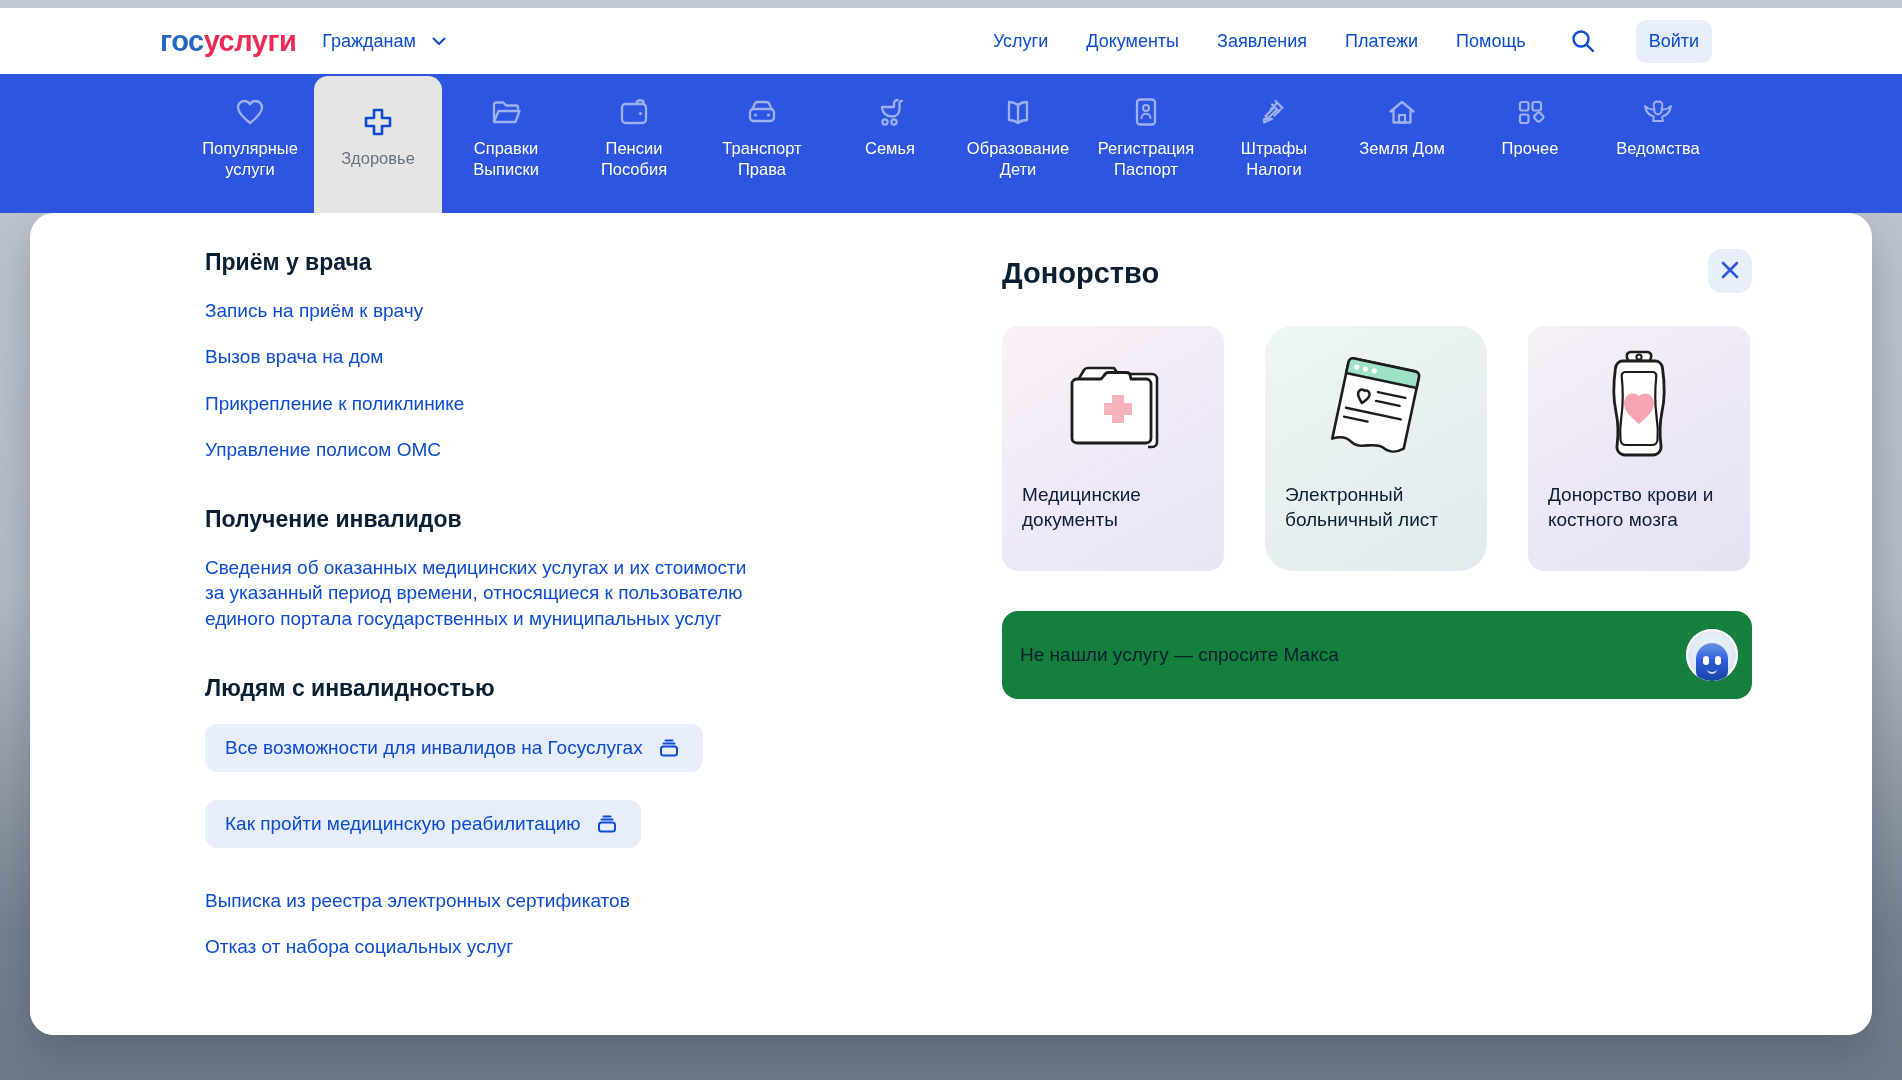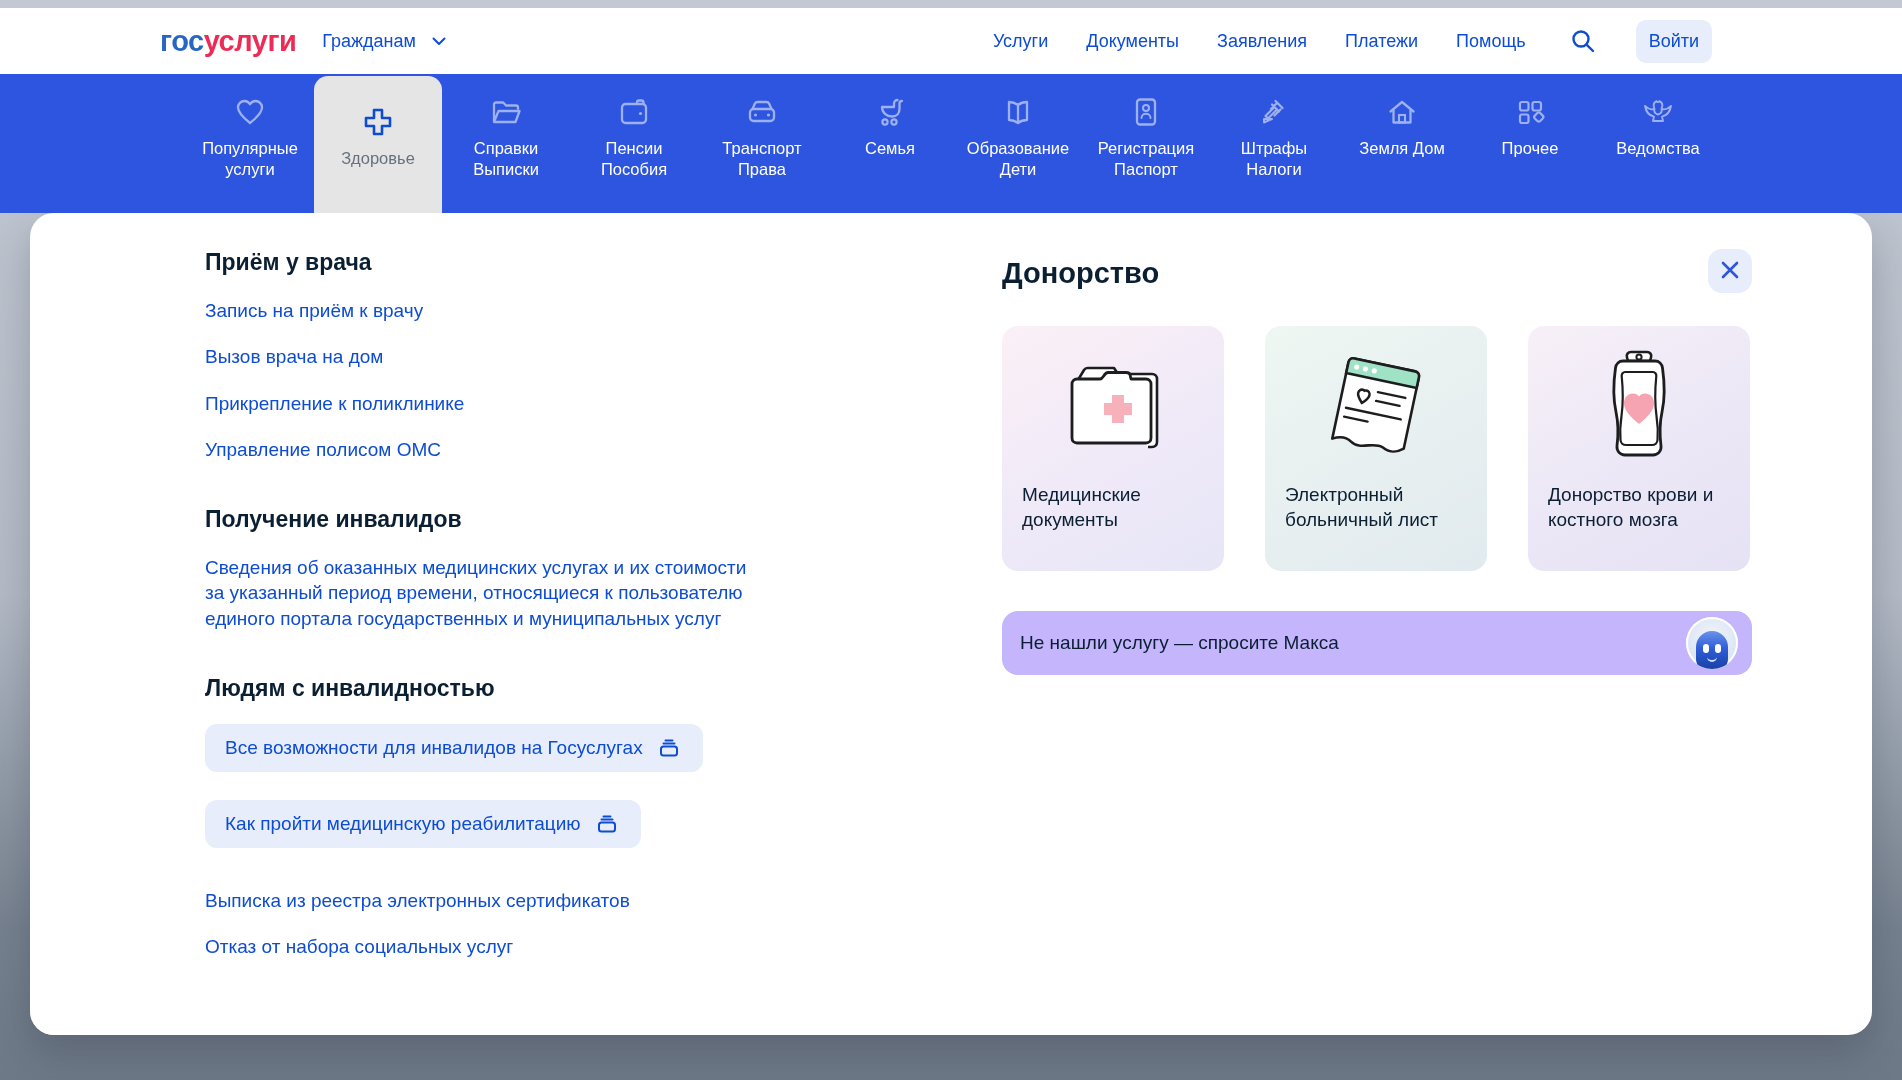--- a/index.html
+++ b/index.html
@@ -66,26 +66,26 @@
   .right-col { width:750px; margin-left:auto; }
   .popular-head { display:flex; align-items:flex-start; justify-content:space-between; }
   .popular-title { color:#0b1f33; font-size:29px; font-weight:700; margin-top:8px; }
   .close-btn { width:44px; height:44px; background:#e7edfb; border:none;
     border-radius:14px; display:flex; align-items:center; justify-content:center;
     cursor:pointer; }
   .cards { display:flex; gap:41px; margin-top:33px; }
   .card { width:222px; height:245px; border-radius:16px; cursor:pointer;
     position:relative; padding:20px; display:flex; flex-direction:column; }
   .card-1 { background:linear-gradient(150deg,#fbf0f6 0%,#efe9f8 55%,#e6e6f7 100%); }
-  .card-2 { background:linear-gradient(150deg,#eef7f2 0%,#e7eff0 55%,#e1eaee 100%); }
+  .card-2 { background:linear-gradient(150deg,#eef7f2 0%,#e7eff0 55%,#e1eaee 100%);border-radius:28px; }
   .card-3 { background:linear-gradient(150deg,#f7f0f8 0%,#ece7f6 55%,#e5e2f4 100%); }
   .card-art { height:122px; display:flex; align-items:flex-start; justify-content:center; }
   .card-title { color:#0b1f33; font-size:19px; line-height:1.32; font-weight:500;
     margin-top:14px; }
-  .max-banner { margin-top:40px; background:#c4b5fd; border-radius:16px; height:64px;
+  .max-banner { margin-top:40px; background:#15803d; border-radius:16px; height:88px;
     display:flex; align-items:center; padding:0 14px 0 18px; cursor:pointer; }
   .max-text { color:#0b1f33; font-size:19px; }
   .max-avatar { margin-left:auto; width:52px; height:52px; border-radius:50%;
     background:radial-gradient(circle at 50% 40%,#f2f5fb 0%,#dde6f4 62%,#c8d5ec 100%);
     display:flex; align-items:flex-end; justify-content:center; overflow:hidden;
     box-shadow:inset 0 0 0 2px #ffffff; }
   .max-head { width:32px; height:40px; border-radius:16px 16px 12px 12px;
     background:linear-gradient(180deg,#6a93ea 0%,#2e5cd8 45%,#16409f 100%);
     position:relative; margin-bottom:-2px; }
   .max-head::before, .max-head::after { content:""; position:absolute; top:13px;

